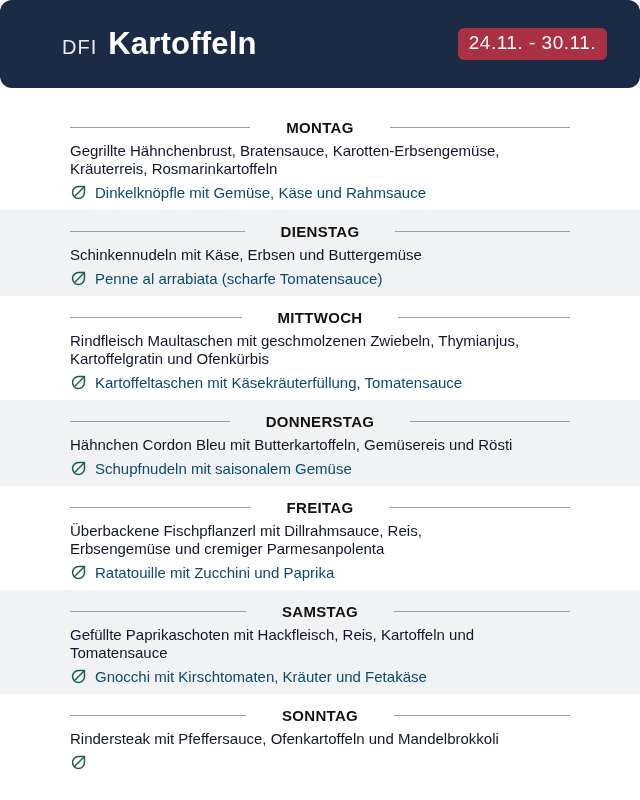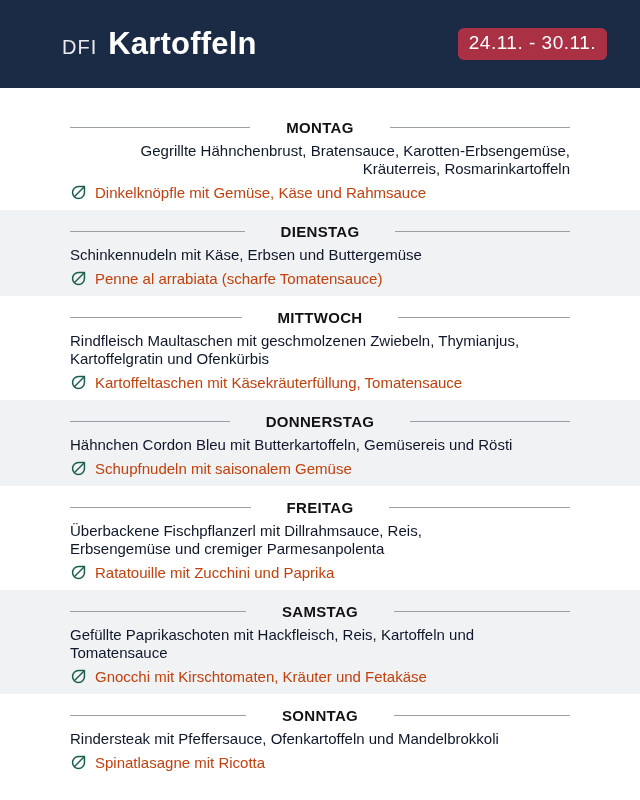--- a/index.html
+++ b/index.html
@@ -10,38 +10,39 @@
     color:#3e3e3e;
     overflow:hidden;
   }
   .header{
     height:88px;
     background:#1c2b45;
     display:flex;
     align-items:center;
     padding:0 33px 0 62px;
     box-sizing:border-box;
+    border-radius:12px;
   }
   .brand-wrap{display:flex;align-items:baseline;gap:11px;}
   .brand{color:#e8eaee;font-size:20px;font-weight:400;letter-spacing:1px;}
   .title{color:#ffffff;font-size:31px;font-weight:700;letter-spacing:0.2px;}
   .date-badge{
     margin-left:auto;
     background:#aa3044;
     color:#ffffff;
     font-size:19px;
     padding:4px 11px 6px;
     border-radius:6px;
     letter-spacing:0.5px;
   }
   .section{
     padding:14px 70px 8px;
     box-sizing:border-box;
   }
-  .section.first{padding-top:32px;text-align:right;}
+  .section.first{padding-top:32px;}
   .section.alt{background:#f1f2f4;}
   .day-heading{
     display:flex;
     align-items:center;
     gap:36px;
     margin-bottom:8px;
     height:14px;
   }
   .rule{flex:1;height:1px;background:#9b9fa3;}
   .day-name{
@@ -57,21 +58,21 @@
     color:#0f172a;
   }
   .veg-row{
     display:flex;
     align-items:center;
     gap:8px;
     margin-top:5px;
     height:19px;
   }
   .leaf{width:17px;height:17px;flex:0 0 auto;display:block;}
-  .veg-text{font-size:15px;color:#c2410c;}
+  .veg-text{font-size:15px;color:#0c4a6e;}
 </style>
 </head>
 <body>
 
 <div class="header">
   <div class="brand-wrap">
     <span class="brand">DFI</span>
     <span class="title">Kartoffeln</span>
   </div>
   <div class="date-badge">24.11. - 30.11.</div>
@@ -182,15 +183,14 @@
     <div class="rule"></div>
     <div class="day-name">SONNTAG</div>
     <div class="rule"></div>
   </div>
   <div class="main-line">Rindersteak mit Pfeffersauce, Ofenkartoffeln und Mandelbrokkoli</div>
   <div class="veg-row">
     <svg class="leaf" viewBox="0 0 18 18">
       <path d="M15.3 2.7 L15.3 9 A6.3 6.3 0 1 1 9 2.7 Z" fill="none" stroke="#1a5f4e" stroke-width="1.6" stroke-linejoin="round"></path>
       <path d="M4.8 13.2 L14.3 3.7" fill="none" stroke="#1a5f4e" stroke-width="1.5" stroke-linecap="round"></path>
     </svg>
-    <span class="veg-text">Spinatlasagne mit Ricotta</span>
   </div>
 </div>
 
 </body></html>

